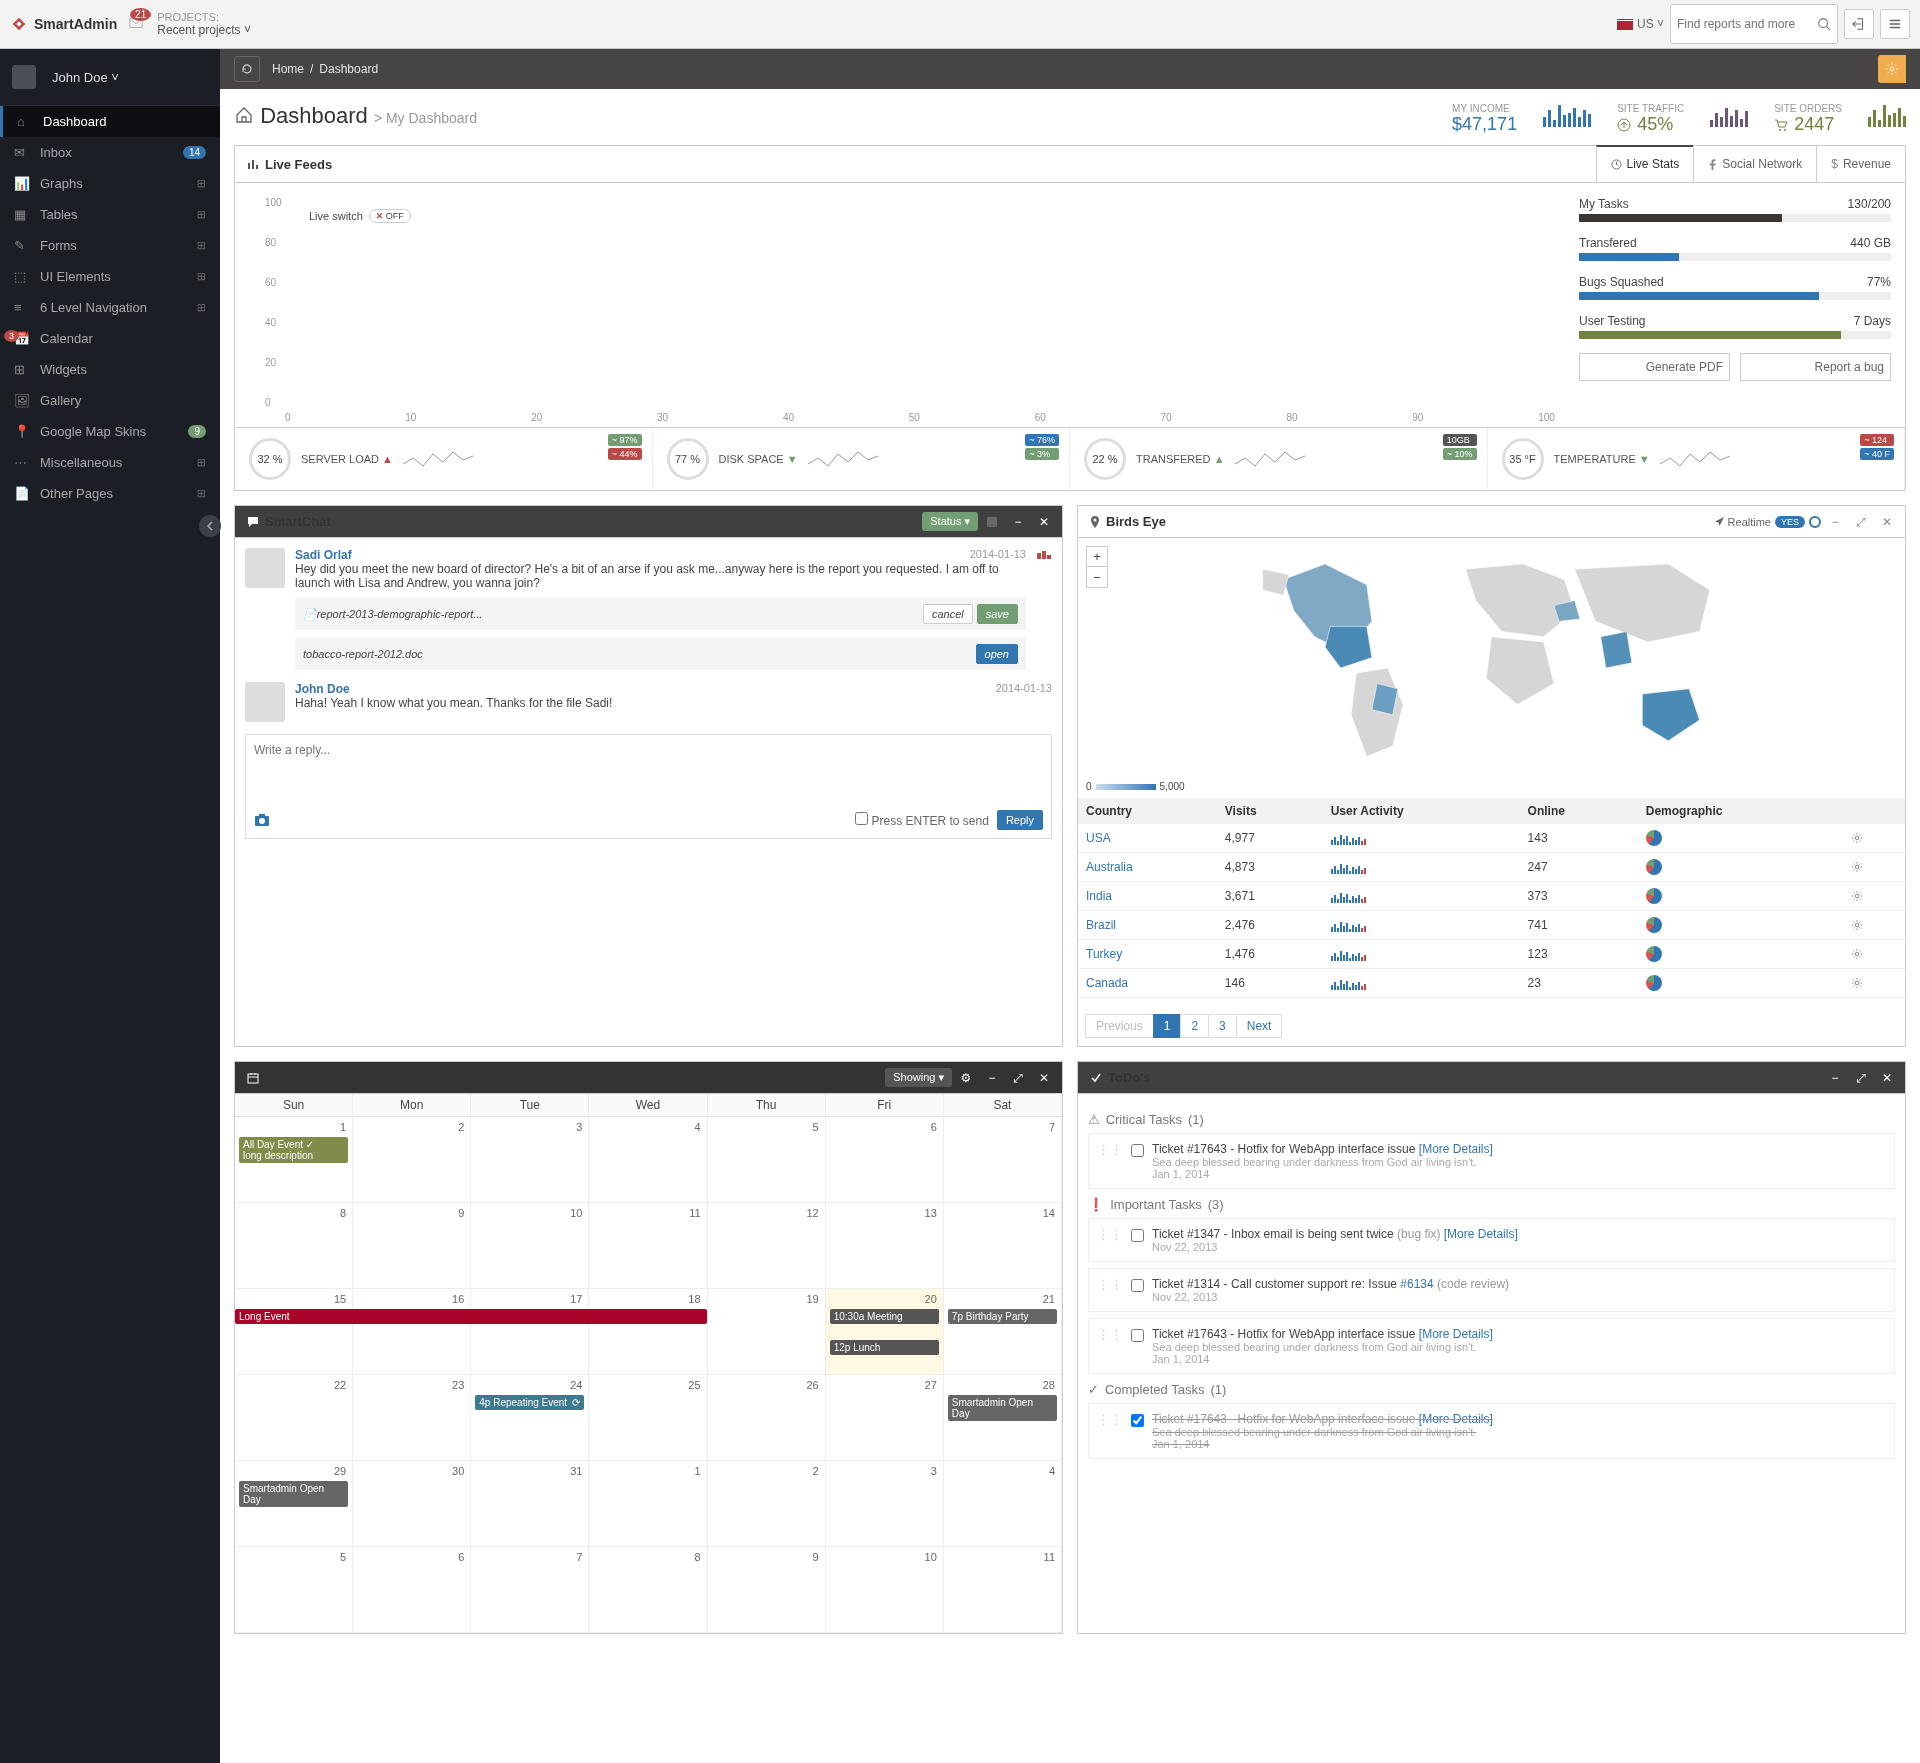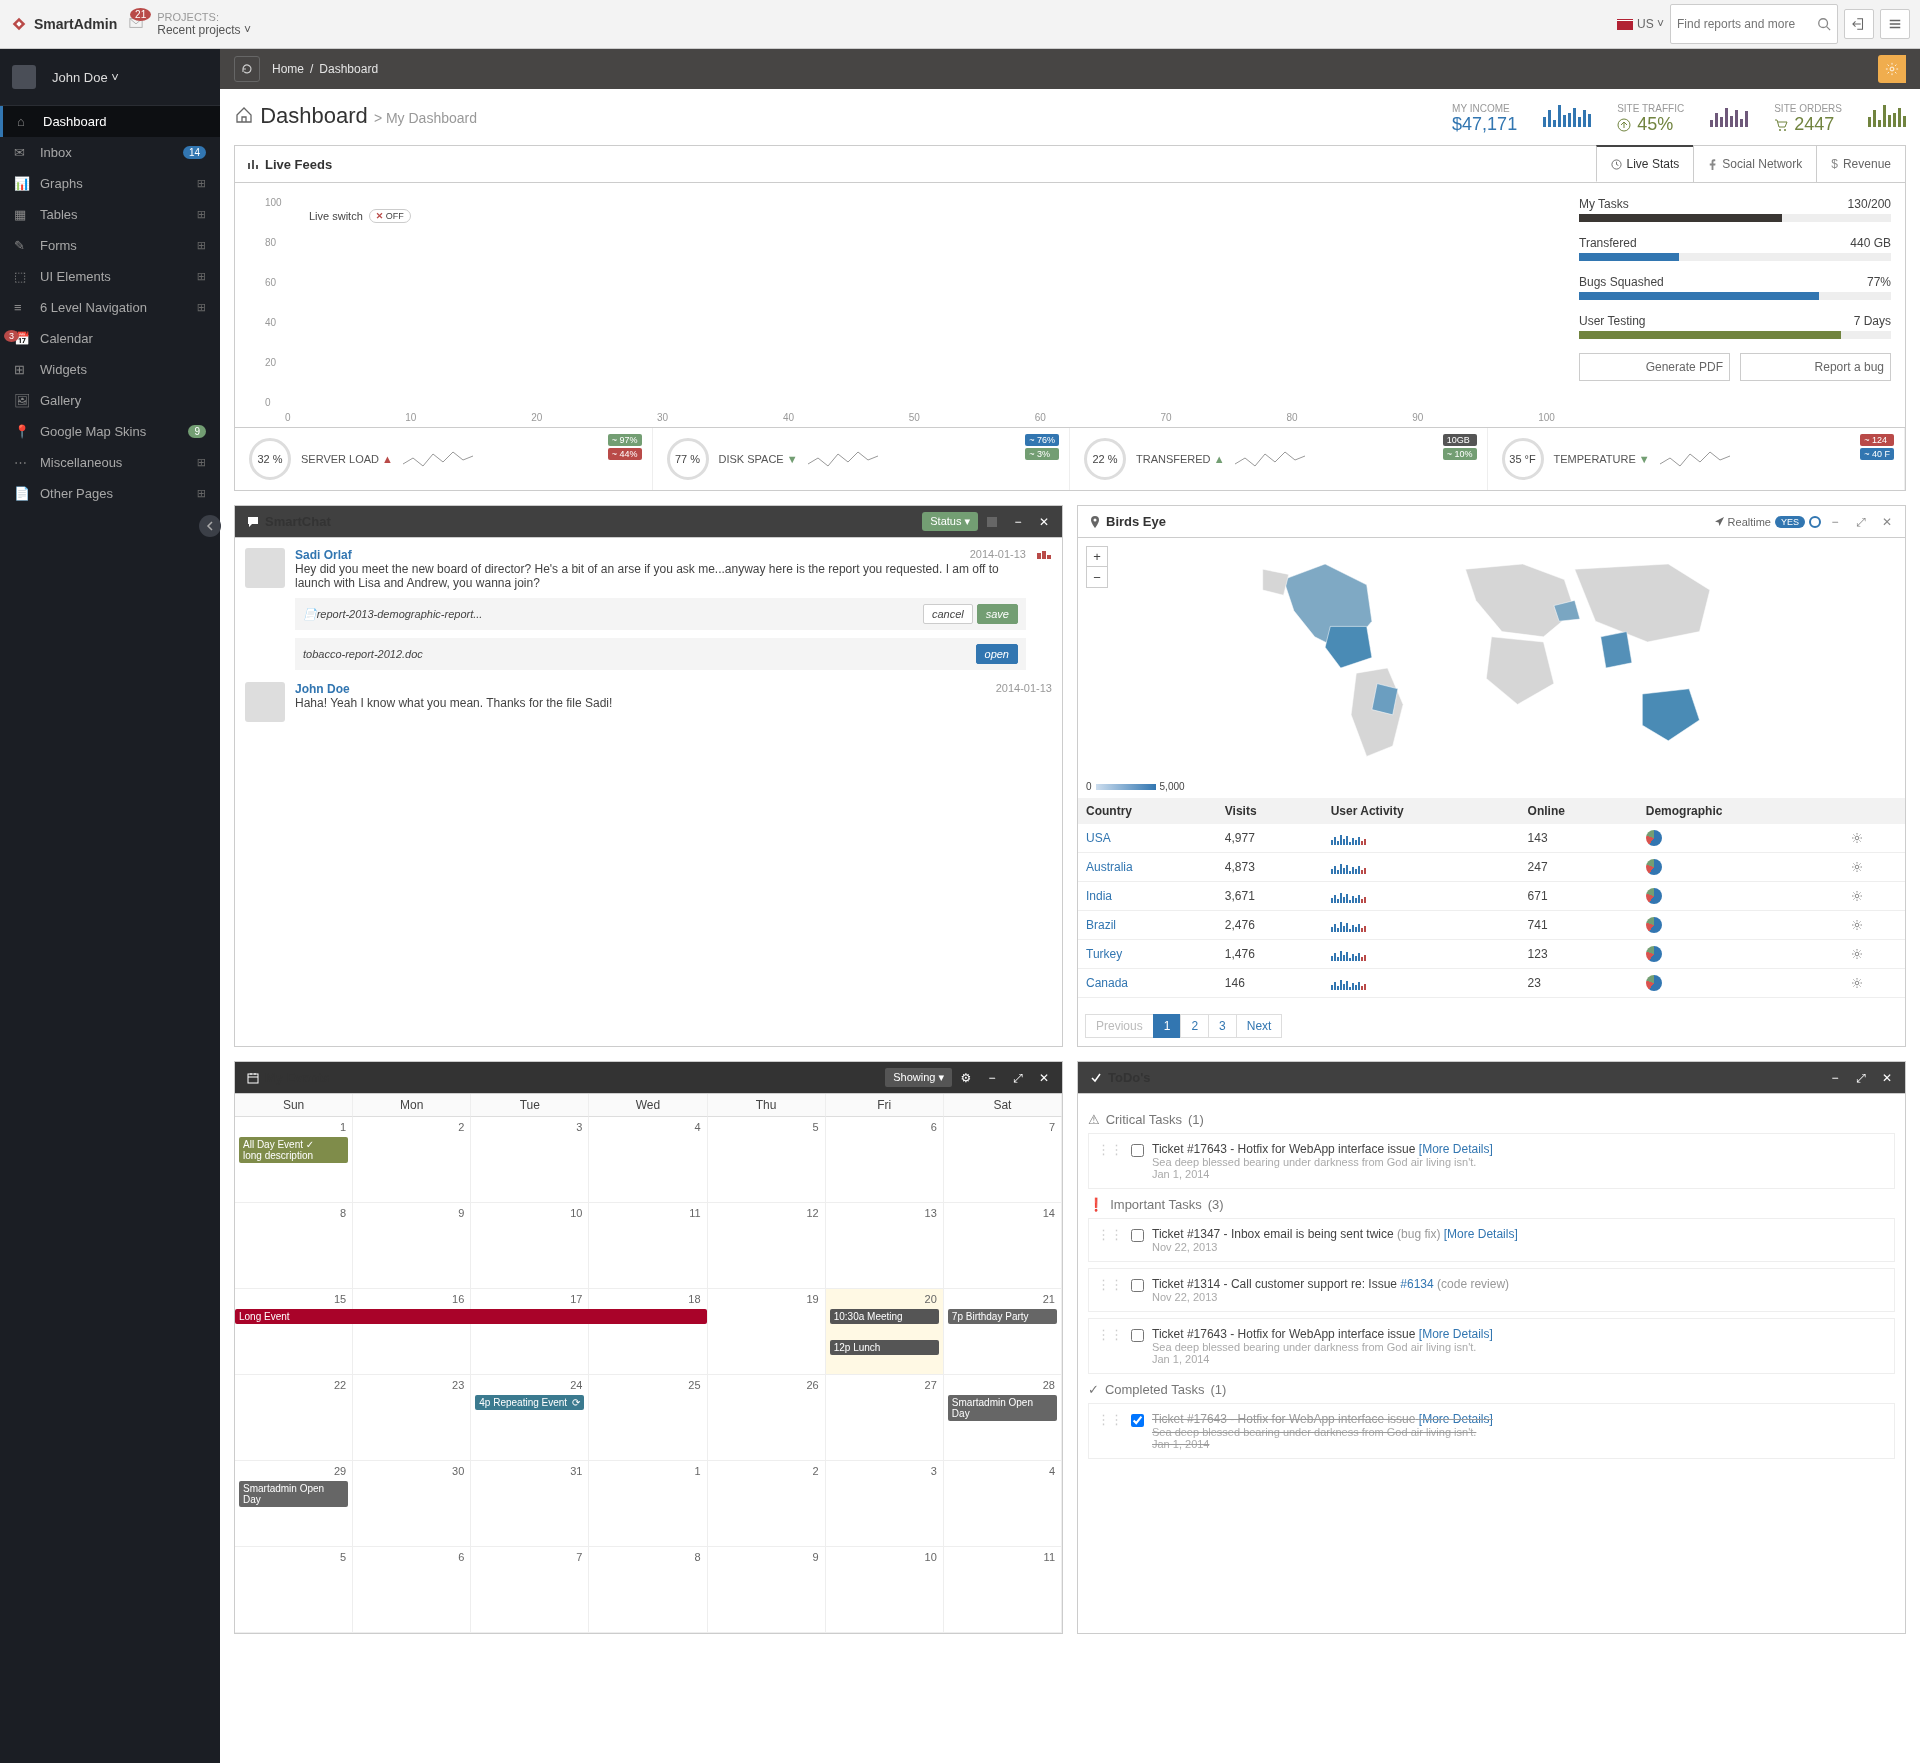--- a/index.html
+++ b/index.html
@@ -567,20 +567,33 @@
               </div>
 </div>
             <div class="chat-msg">
   <div class="chat-av"></div>
   <div class="chat-body">
                 <span class="chat-date">2014-01-13</span>
     <div class="chat-name">John Doe</div>
     <div>Haha! Yeah I know what you mean. Thanks for the file Sadi!</div>
               </div>
             </div>
+            <div class="reply-box">
+  <textarea placeholder="Write a reply..." style=""></textarea>
+  <div class="reply-actions">
+    <svg width="16" height="14" viewBox="0 0 16 14">
+                  <rect x="1" y="3" width="14" height="10" rx="1" fill="#3276b1"></rect>
+                  <circle cx="8" cy="8" r="3" fill="#fff"></circle>
+                  <rect x="5" y="1" width="6" height="3" fill="#3276b1"></rect>
+                </svg>
+    <div style="margin-left:auto;display:flex;align-items:center;gap:8px;">
+      <label style="font-size:12px;color:#666;"><input type="checkbox" style=""> Press ENTER to send</label>
+      <span class="btn-sm btn-blue">Reply</span>
+    </div>
+              </div></div>
           </div>
       </div>
 
       <div class="widget">
         <div class="whead" style="border-bottom:1px solid #ccc;">
           <div class="whead-title">
             <svg width="10" height="12" style="margin-right:6px;" viewBox="0 0 10 12">
                 <path d="M5 0a4 4 0 0 0-4 4c0 3 4 8 4 8s4-5 4-8a4 4 0 0 0-4-4z" fill="#666"></path>
                 <circle cx="5" cy="4" r="1.5" fill="#fff"></circle>
               </svg>
@@ -715,21 +728,21 @@
                       <span style="height:6px;background:#3276b1"></span>
                       <span style="height:9px;background:#3276b1"></span>
                       <span style="height:3px;background:#3276b1"></span>
                       <span style="height:7px;background:#3276b1"></span>
                       <span style="height:5px;background:#3276b1"></span>
                       <span style="height:8px;background:#3276b1"></span>
                       <span style="height:4px;background:#b94a48"></span>
                       <span style="height:6px;background:#b94a48"></span>
                     </div>
                   </td>
-    <td>671</td>
+    <td>373</td>
     <td>
                     <div class="demo-pie"></div>
                   </td>
     <td>
                     <svg width="12" height="12" viewBox="0 0 12 12">
                       <circle cx="6" cy="6" r="1.8" fill="none" stroke="#888"></circle>
                       <path d="M6 1v1.5M6 9.5V11M1 6h1.5M9.5 6H11M2.5 2.5l1 1M8.5 8.5l1 1M9.5 2.5l-1 1M3.5 8.5l-1 1" stroke="#888"></path>
                     </svg>
                   </td>
                 </tr>

